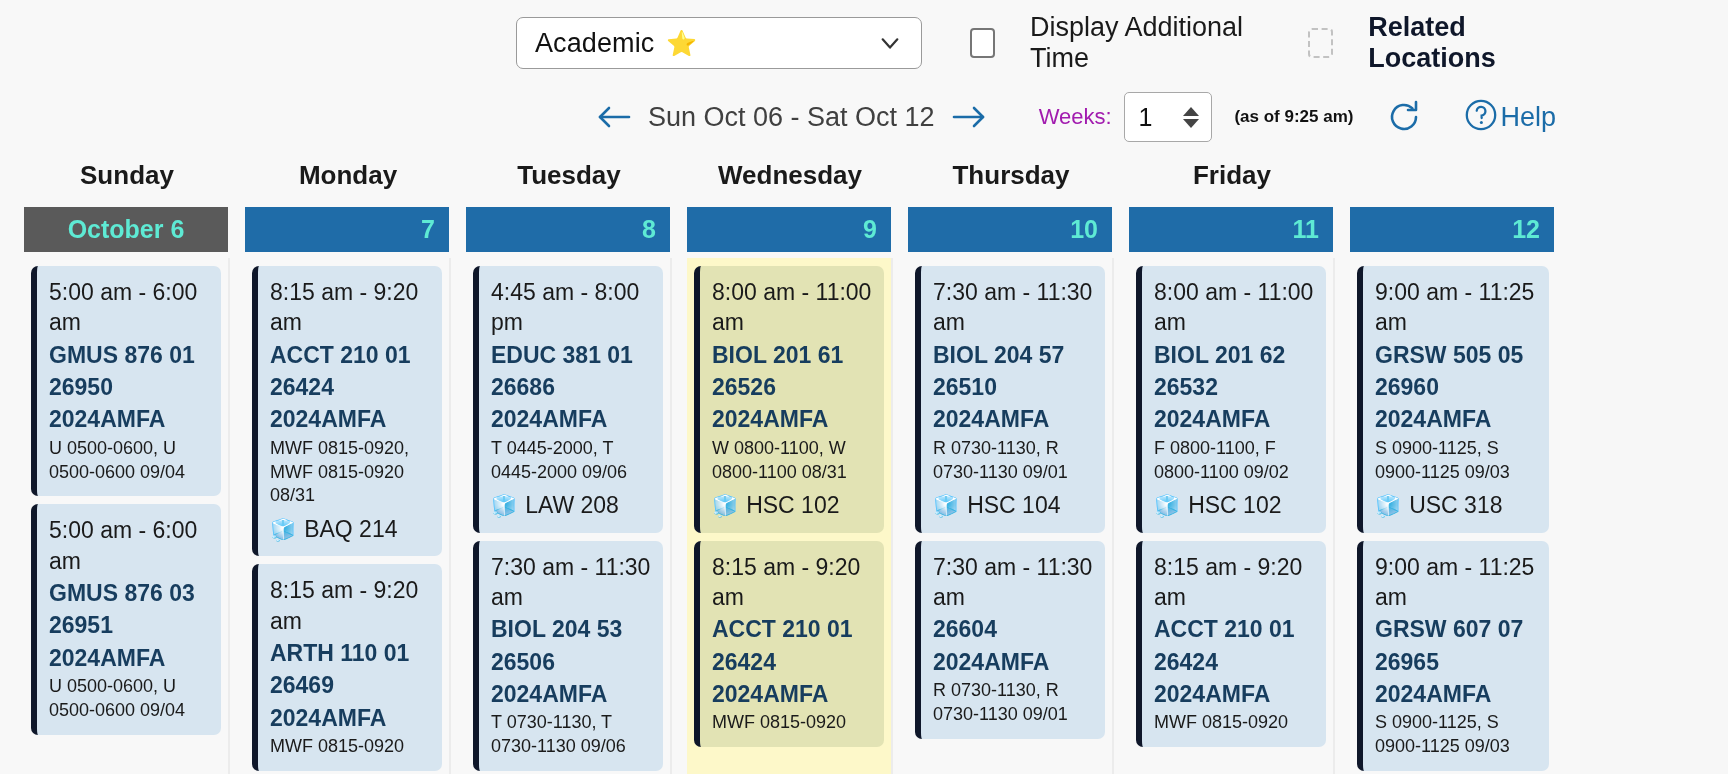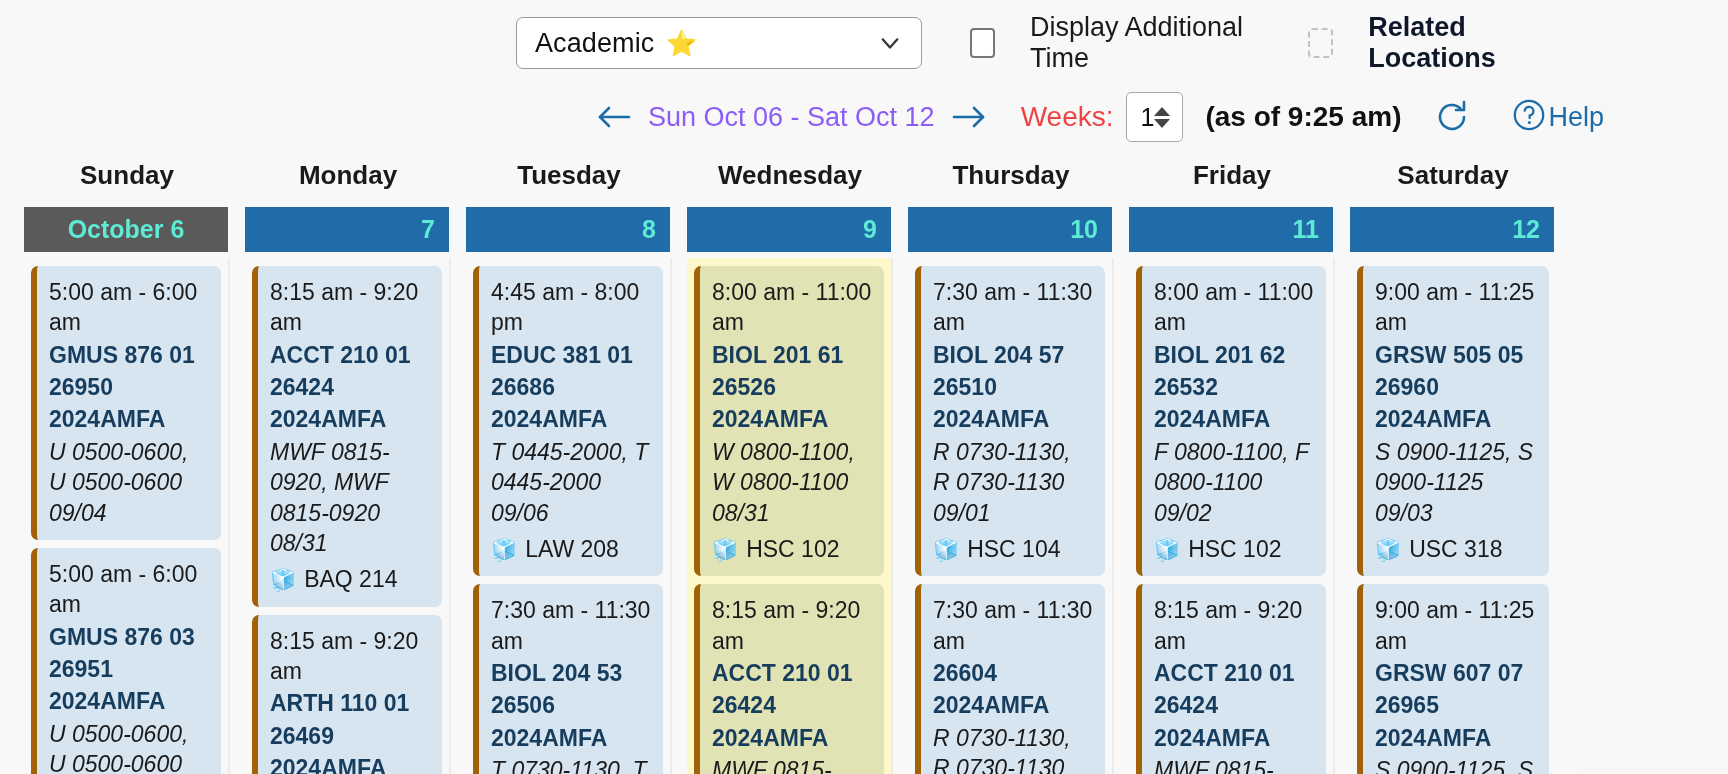--- a/index.html
+++ b/index.html
@@ -54,32 +54,32 @@
   
   .navrow {
     display: flex; align-items: center;
     height: 62px; padding: 0 24px;
   }
   .navdates {
     margin-left: 572px;
     display: flex; align-items: center; gap: 16px;
   }
   .arrow { color: #1b6ca8; width: 36px; height: 28px; display: block; }
-  .daterange { font-size: 27px; color: #8b5cf6; white-space: nowrap; }
-  .weeks-label { font-size: 28px; color: #ef4444; margin-left: 34px; }
+  .daterange { font-size: 27px; color: #404040; white-space: nowrap; }
+  .weeks-label { font-size: 22px; color: #a21caf; margin-left: 52px; }
   .spinner {
     margin-left: 12px;
     width: 100px; height: 50px;
     background: #fff; border: 1px solid #a8a8a8; border-radius: 5px;
     display: flex; align-items: center; justify-content: space-between;
     padding: 0 12px 0 14px;
   }
   .spin-val { font-size: 25px; color: #111; }
   .spin-arrows { display: flex; flex-direction: column; gap: 3px; }
-  .asof { font-size: 28px; font-weight: bold; color: #111; margin-left: 22px; white-space: nowrap; }
+  .asof { font-size: 17px; font-weight: bold; color: #111; margin-left: 22px; white-space: nowrap; }
   .refresh { margin-left: 32px; width: 38px; height: 38px; }
   .help-wrap { margin-left: 40px; display: flex; align-items: center; gap: 1px; }
   .help-text { font-size: 27px; color: #1b6ca8; }
 
   
   .grid {
     display: grid;
     grid-template-columns: repeat(7, 1fr);
     margin: 6px 24px 0 24px;
     column-gap: 15px;
@@ -106,33 +106,33 @@
   .col {
     border-right: 2px solid #ececec;
     padding: 0;
     min-height: 520px;
   }
   .col.highlight { background: #fdf8c9; }
   .col.last { border-right: none; }
 
   .event {
     background: #d7e5f0;
-    border-left: 6px solid #a16207;
+    border-left: 6px solid #0f172a;
     border-radius: 7px;
     margin: 8px 7px 0 7px;
     padding: 11px 12px 12px 12px;
   }
   .event.olive { background: #e2e3b4; }
   .ev-time { font-size: 23px; color: #1a1a1a; line-height: 1.32; }
   .ev-course {
     font-size: 23px; font-weight: bold; color: #173d5e;
     line-height: 1.32; margin-top: 2px;
   }
   .ev-pattern {
-    font-size: 23px; font-style: italic; color: #1a1a1a;
+    font-size: 18px; color: #1a1a1a;
     line-height: 1.32; margin-top: 2px;
   }
   .ev-loc {
     font-size: 23px; color: #1a1a1a; line-height: 1.32;
     margin-top: 6px; display: flex; align-items: center; gap: 8px;
   }
   .cube { font-size: 21px; line-height: 1; }
 </style>
 </head>
 <body>
@@ -217,21 +217,20 @@
 
   </div>
 
   <div class="grid">
     <div class="dayname">Sunday</div>
     <div class="dayname">Monday</div>
     <div class="dayname">Tuesday</div>
     <div class="dayname">Wednesday</div>
     <div class="dayname">Thursday</div>
     <div class="dayname">Friday</div>
-    <div class="dayname">Saturday</div>
   </div>
 
   <div class="grid">
     <div class="datebar today">October 6</div>
     <div class="datebar">7</div>
     <div class="datebar">8</div>
     <div class="datebar">9</div>
     <div class="datebar">10</div>
     <div class="datebar">11</div>
     <div class="datebar last">12</div>

